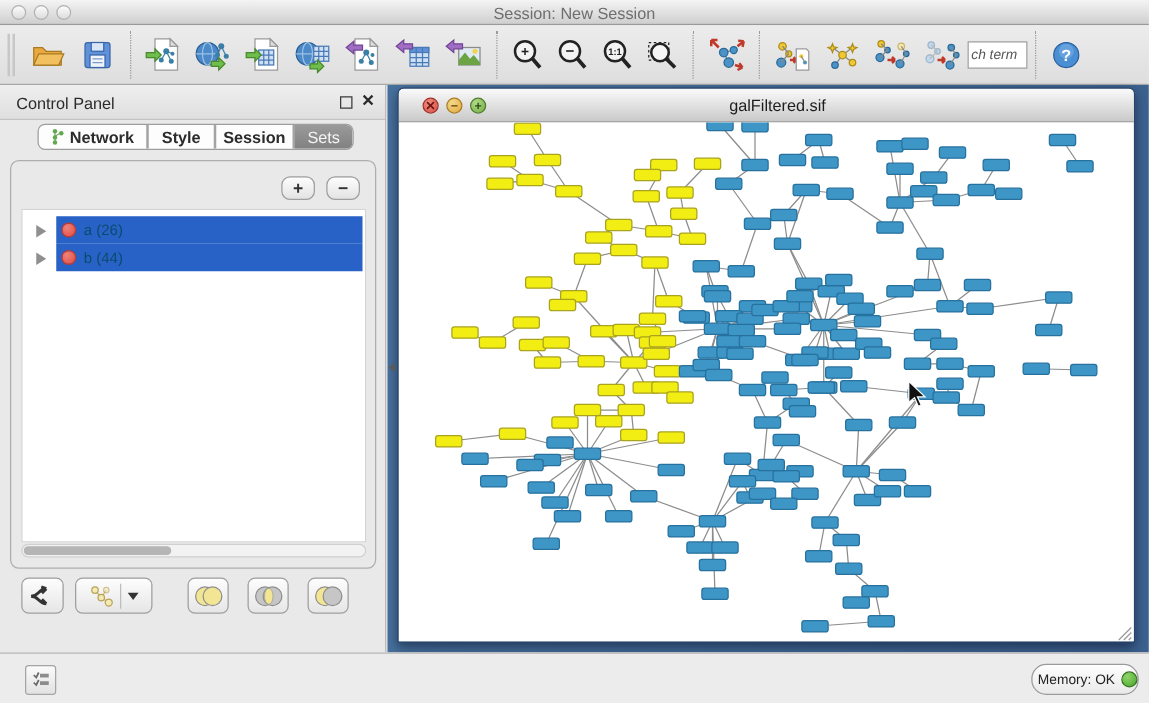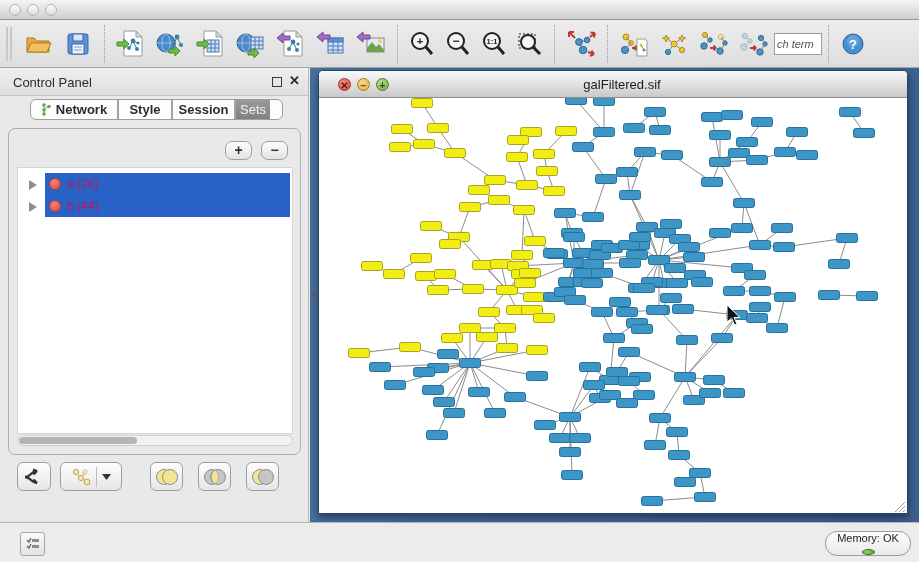--- a/index.html
+++ b/index.html
@@ -49,21 +49,21 @@
     background:linear-gradient(#fdfdfd,#e3e3e3); border:1px solid #9f9f9f; border-radius:7px;
     font-size:14px; font-weight:bold; color:#333; text-align:center; line-height:17px; }
   .sets-list { position:absolute; left:8px; top:38px; width:276px; height:267px;
     background:#fff; border:1px solid #d4d4d4; }
   .set-row { position:absolute; left:0; width:100%; height:22px; }
   .row-hl { position:absolute; left:27px; right:2px; top:0; height:22px; background:#2862c6; }
   .expander { position:absolute; left:11px; top:7px; width:0; height:0;
     border-left:8px solid #8f8f8f; border-top:5px solid transparent; border-bottom:5px solid transparent; }
   .red-dot { position:absolute; left:31px; top:5px; width:12px; height:12px; border-radius:50%;
     background:radial-gradient(circle at 35% 30%, #f0837b, #df4a40); border:1px solid #c03a32; }
-  .row-label { position:absolute; left:49px; top:4px; font-size:12px; color:#be185d; }
+  .row-label { position:absolute; left:49px; top:4px; font-size:12px; color:#0c4a6e; }
   .hscroll { position:absolute; left:8px; bottom:8px; width:276px; height:11px;
     background:#f2f2f2; border:1px solid #d0d0d0; border-radius:6px; }
   .hthumb { position:absolute; left:1px; top:1px; width:118px; height:7px; background:#b5b5b5; border-radius:4px; }
 
   .setops { position:absolute; left:0; top:394px; width:309px; height:44px; }
   .op-btn { position:absolute; height:29px; background:linear-gradient(#fdfdfd,#e6e6e6);
     border:1px solid #9f9f9f; border-radius:6px; display:flex; align-items:center; justify-content:center; }
 
   
   .desktop { position:absolute; left:310px; top:68px; width:609px; height:454px;
@@ -84,31 +84,32 @@
   .net-canvas { position:absolute; left:0; top:27px; width:588px; height:416px; background:#fff; }
 
   
   .statusbar { position:absolute; left:0; top:522px; width:919px; height:40px;
     background:#ececec; border-top:1px solid #b5b5b5; }
   .task-btn { position:absolute; left:20px; top:9px; width:25px; height:24px;
     background:linear-gradient(#fbfbfb,#e2e2e2); border:1px solid #a5a5a5; border-radius:3px;
     display:flex; align-items:center; justify-content:center; }
   .mem-btn { position:absolute; right:8px; top:8px; width:86px; height:25px;
     background:linear-gradient(#fefefe,#e9e9e9); border:1px solid #9b9b9b; border-radius:12px;
-    display:flex; align-items:center; justify-content:flex-end; gap:5px; font-size:11px; color:#222;flex-direction:column; }
+    display:flex; align-items:center; justify-content:flex-end; gap:5px; font-size:11px; color:#222; }
   .mem-dot { width:13px; height:13px; border-radius:50%;
     background:radial-gradient(circle at 35% 30%, #8fd46a, #4ca52e); border:1px solid #2f741a; }
 </style>
 </head>
 <body>
 
 <div class="titlebar">
   <div class="tl-circle" style="left:9px"></div>
   <div class="tl-circle" style="left:27px"></div>
   <div class="tl-circle" style="left:45px"></div>
+  <div class="win-title">Session: New Session</div>
 </div>
 
 <div class="toolbar">
   <div class="grip"></div>
 
   <div class="tbtn">
     <svg width="28" height="28" viewBox="0 0 28 28">
       <path d="M3 8 L10 8 L13 11 L25 11 L25 22 L3 22 Z" fill="#e9a93e" stroke="#a97a21"></path>
       <path d="M3 22 L7 13 L27 13 L23 22 Z" fill="#f3c060" stroke="#a97a21"></path>
     </svg>
@@ -350,21 +351,21 @@
           <circle cx="3" cy="11" r="1.8" fill="#63a84f"></circle>
       </svg>
       <span>Network</span>
     </div>
     <div class="tab" style="width:54px">
       <span>Style</span>
     </div>
     <div class="tab" style="width:63px">
       <span>Session</span>
     </div>
-    <div class="tab sel" style="width:34px">
+    <div class="tab sel" style="width:46px">
       <span>Sets</span>
     </div>
   </div>
 
   <div class="sets-panel">
     <div class="mini-btn" style="right:48px">+</div>
     <div class="mini-btn" style="right:12px">−</div>
 
     <div class="sets-list">
       <div class="set-row" style="top:5px">

